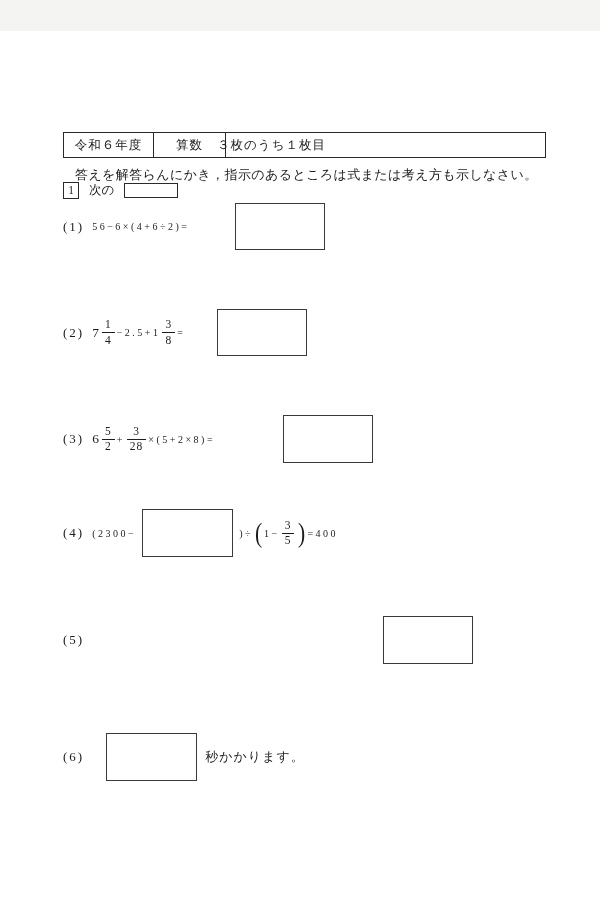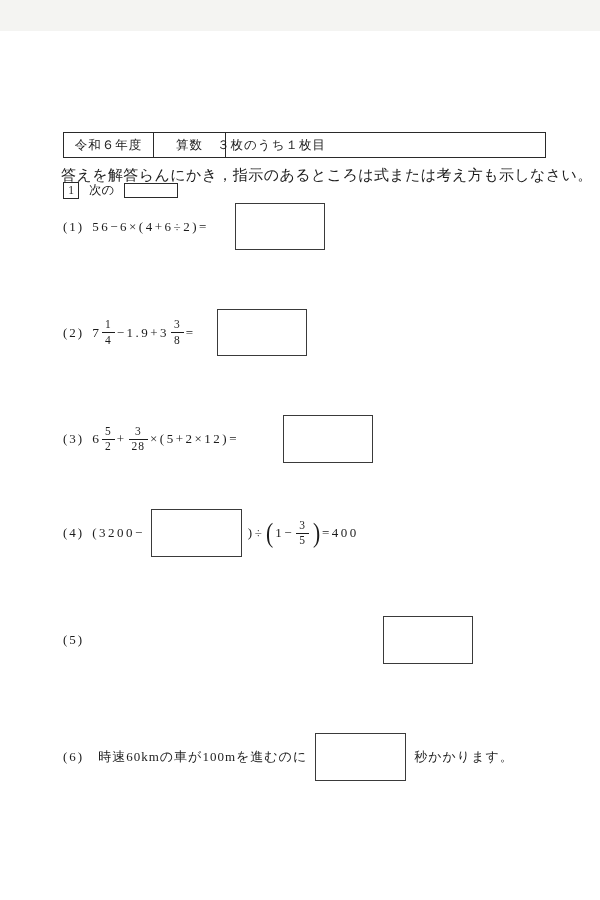--- a/index.html
+++ b/index.html
@@ -22,21 +22,21 @@
     font-size:12.5px; letter-spacing:1px; box-sizing:border-box; white-space:nowrap;
   }
   .hcell + .hcell { border-left:1.2px solid #2a2a2a; }
   .hcell.c1 { width:89px; }
   .hcell.c2 { width:236px; }
   .hcell.c3 { width:72px; }
   .hcell.c4 { width:92px; }
 
   
   .instruction {
-    position:absolute; left:61px; top:135px; font-size:15px; letter-spacing:0.4px; white-space:nowrap;
+    position:absolute; left:75px; top:135px; font-size:13px; letter-spacing:0.4px; white-space:nowrap;
   }
 
   
   .section1 {
     position:absolute; left:63px; top:150px; height:18px;
     display:flex; align-items:center; font-size:12.5px; white-space:nowrap;
   }
   .sec-num-box {
     width:14px; height:15px; border:1.2px solid #2a2a2a; box-sizing:content-box;
     display:flex; align-items:center; justify-content:center;
@@ -45,21 +45,21 @@
   .inline-blank-box {
     width:52px; height:13px; border:1.1px solid #2a2a2a; margin:0 10px; background:#fff;
   }
 
   
   .qrow {
     position:absolute; left:63px; display:flex; align-items:center;
     font-size:13px; white-space:nowrap;
   }
   .qlabel { letter-spacing:2px; margin-right:8px; }
-  .expr { font-size:13px; letter-spacing:2.5px; }
+  .expr { font-size:10px; letter-spacing:2.5px; }
   .jptext { font-size:13px; letter-spacing:1px; }
 
   .frac {
     display:inline-block; text-align:center; line-height:1; vertical-align:middle;
     margin:0 2px; font-size:11.5px;
   }
   .frac .num { display:block; padding:0 3px 1.5px; border-bottom:1.1px solid #1c1c1c; letter-spacing:1px; }
   .frac .den { display:block; padding:1.5px 3px 0; letter-spacing:1px; }
   .whole { font-size:13.5px; letter-spacing:0; margin-right:1px; }
 
@@ -111,65 +111,64 @@
   </div>
   <div class="ansbox box-q1"></div>
 
   <div class="qrow row-q2">
     <span class="qlabel">(2)</span>
     <span class="whole">7</span>
     <span class="frac">
       <span class="num">1</span>
       <span class="den">4</span>
     </span>
-    <span class="expr">−1.9+3</span>
+    <span class="expr">−2.5+1</span>
     <span class="frac">
       <span class="num">3</span>
       <span class="den">8</span>
     </span>
     <span class="expr">=</span>
   </div>
   <div class="ansbox box-q2"></div>
 
   <div class="qrow row-q3">
     <span class="qlabel">(3)</span>
     <span class="whole">6</span>
     <span class="frac">
       <span class="num">5</span>
       <span class="den">2</span>
     </span>
     <span class="expr">+</span>
     <span class="frac">
       <span class="num">3</span>
       <span class="den">28</span>
     </span>
-    <span class="expr">×(5+2×12)=</span>
+    <span class="expr">×(5+2×8)=</span>
   </div>
   <div class="ansbox box-q3"></div>
 
   <div class="qrow row-q4">
     <span class="qlabel">(4)</span>
-    <span class="expr">(3200−</span>
+    <span class="expr">(2300−</span>
     <span class="ansbox-inline box-q4-inline"></span>
     <span class="expr">)÷</span>
     <span class="bigparen">(</span>
     <span class="expr">1−</span>
     <span class="frac">
       <span class="num">3</span>
       <span class="den">5</span>
     </span>
     <span class="bigparen">)</span>
     <span class="expr">=400</span>
   </div>
 
   <div class="qrow row-q5">
     <span class="qlabel">(5)</span>
   </div>
   <div class="ansbox box-q5"></div>
 
   <div class="qrow row-q6">
     <span class="qlabel" style="margin-right:14px;">(6)</span>
-    <span class="jptext">時速60kmの車が100mを進むのに</span>
     <span class="ansbox-inline box-q6-inline"></span>
     <span class="jptext">秒かかります。</span>
   </div>
 
 </div>
 
 </body></html>

